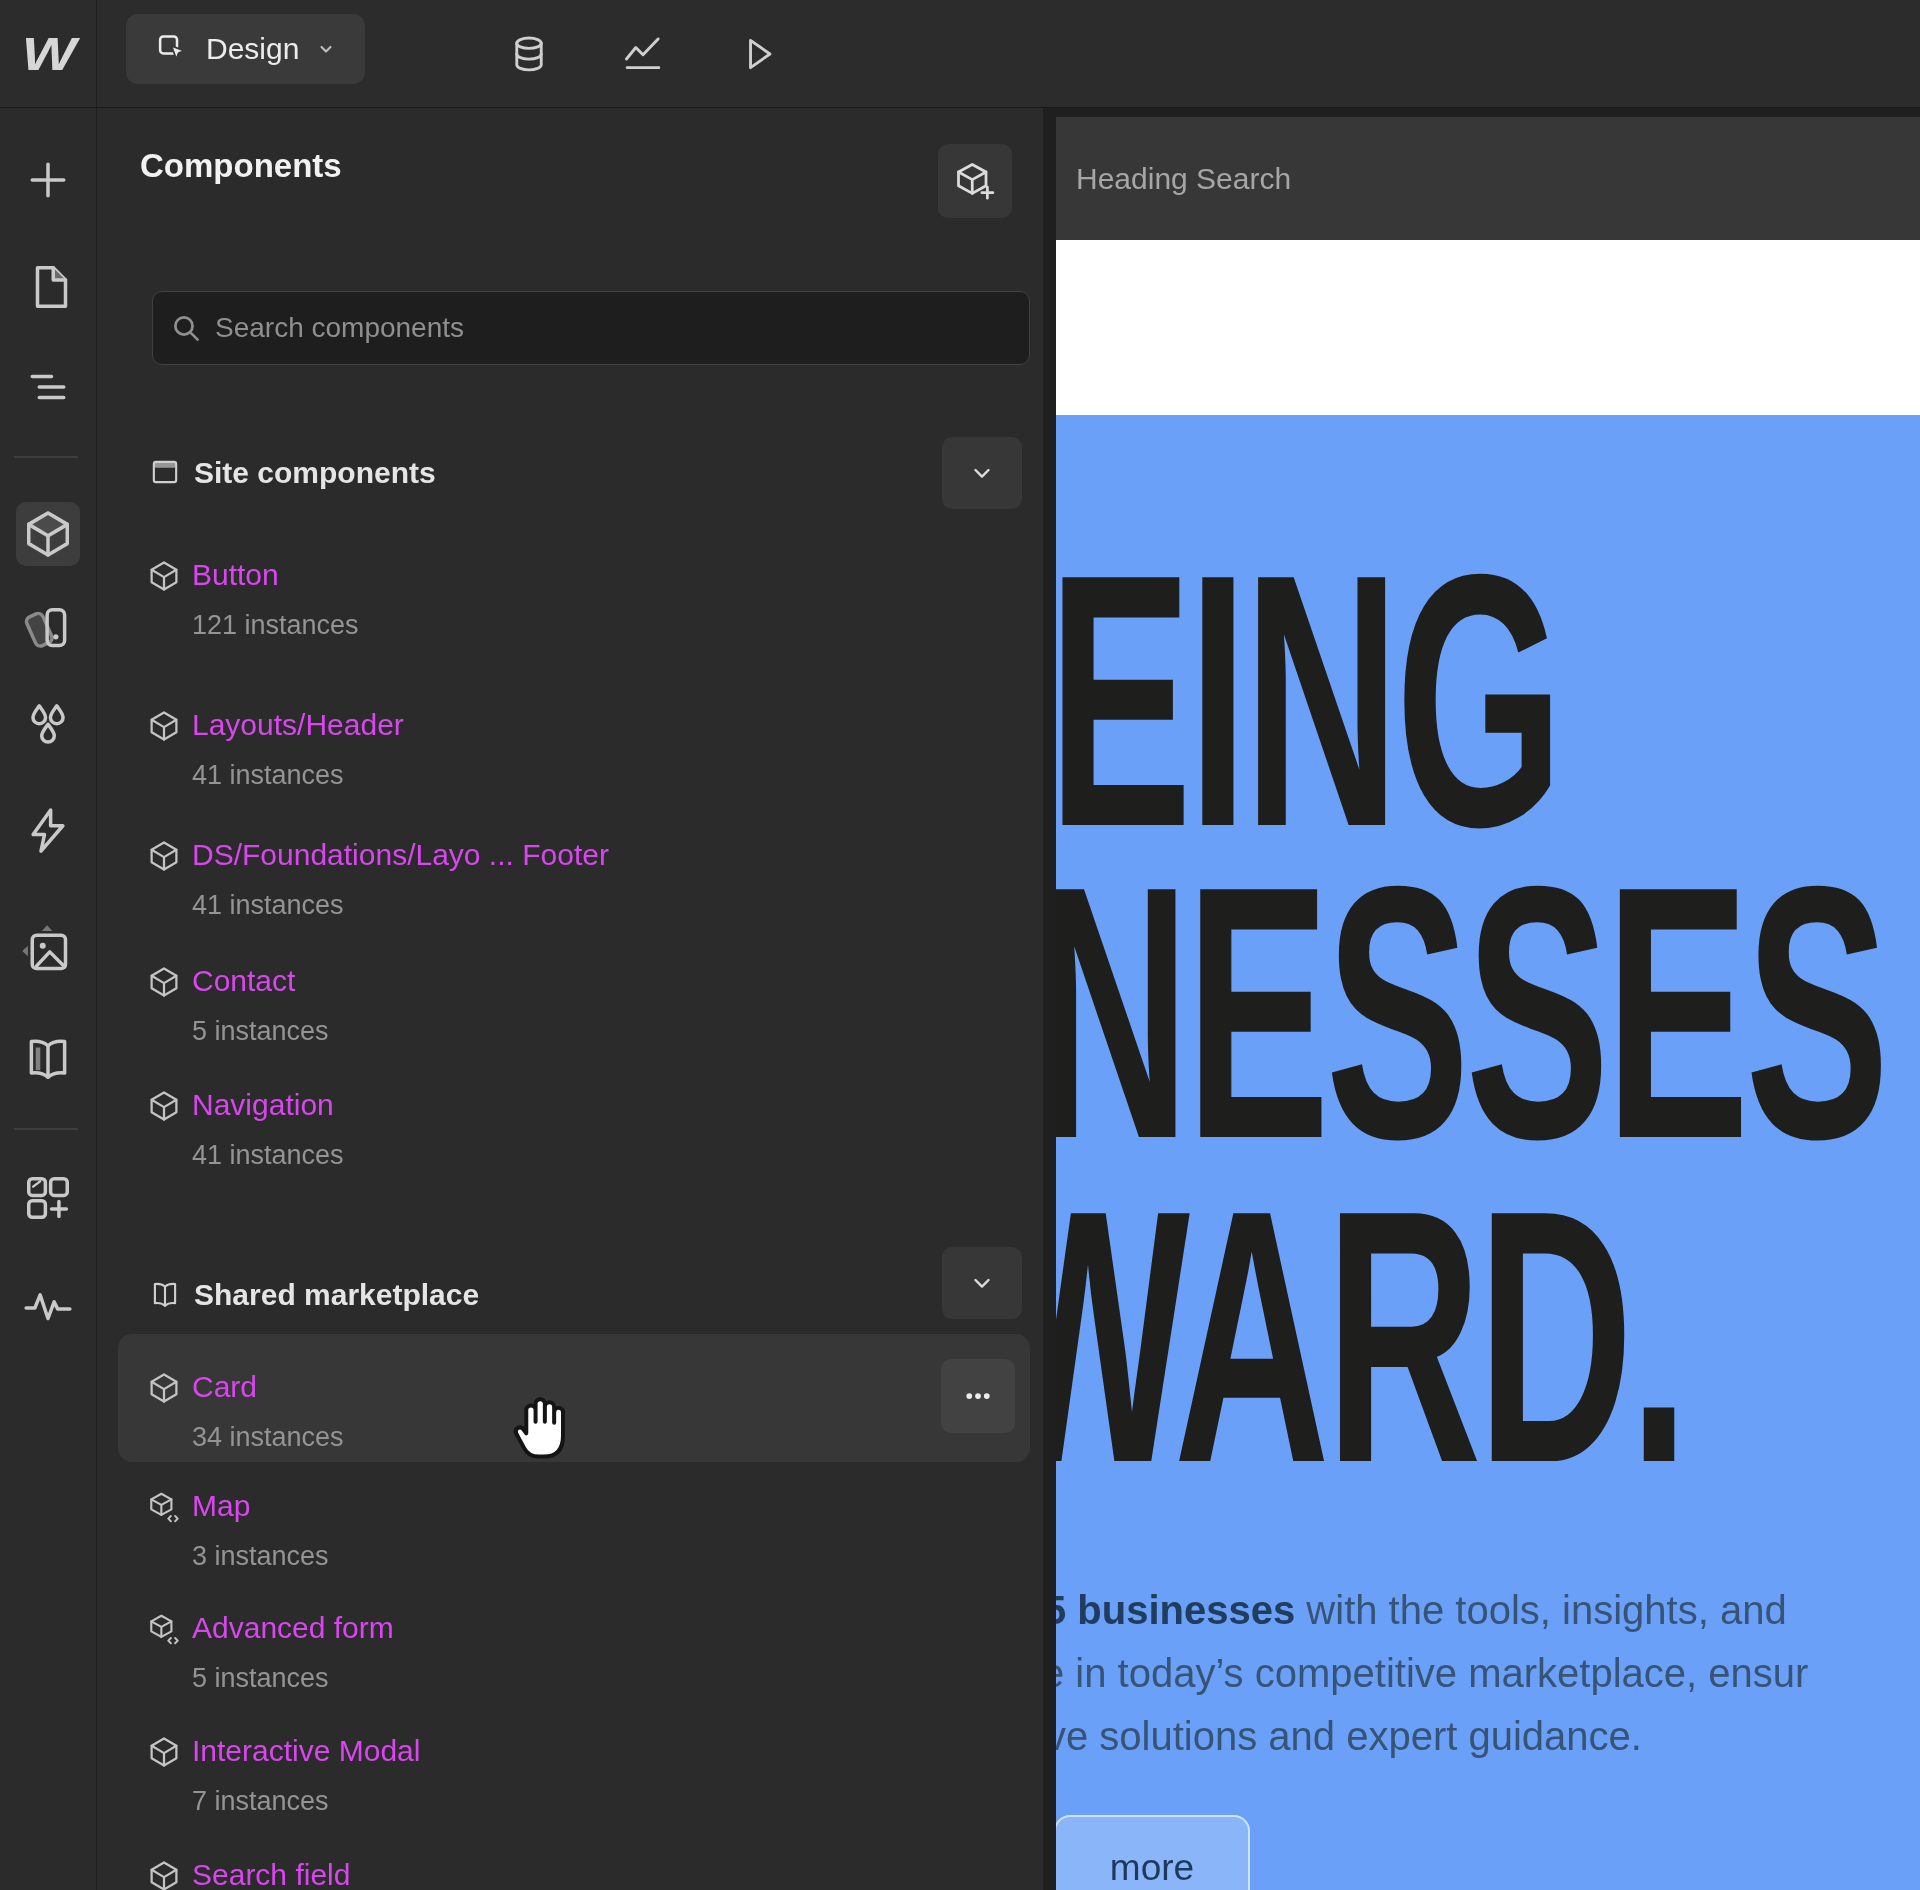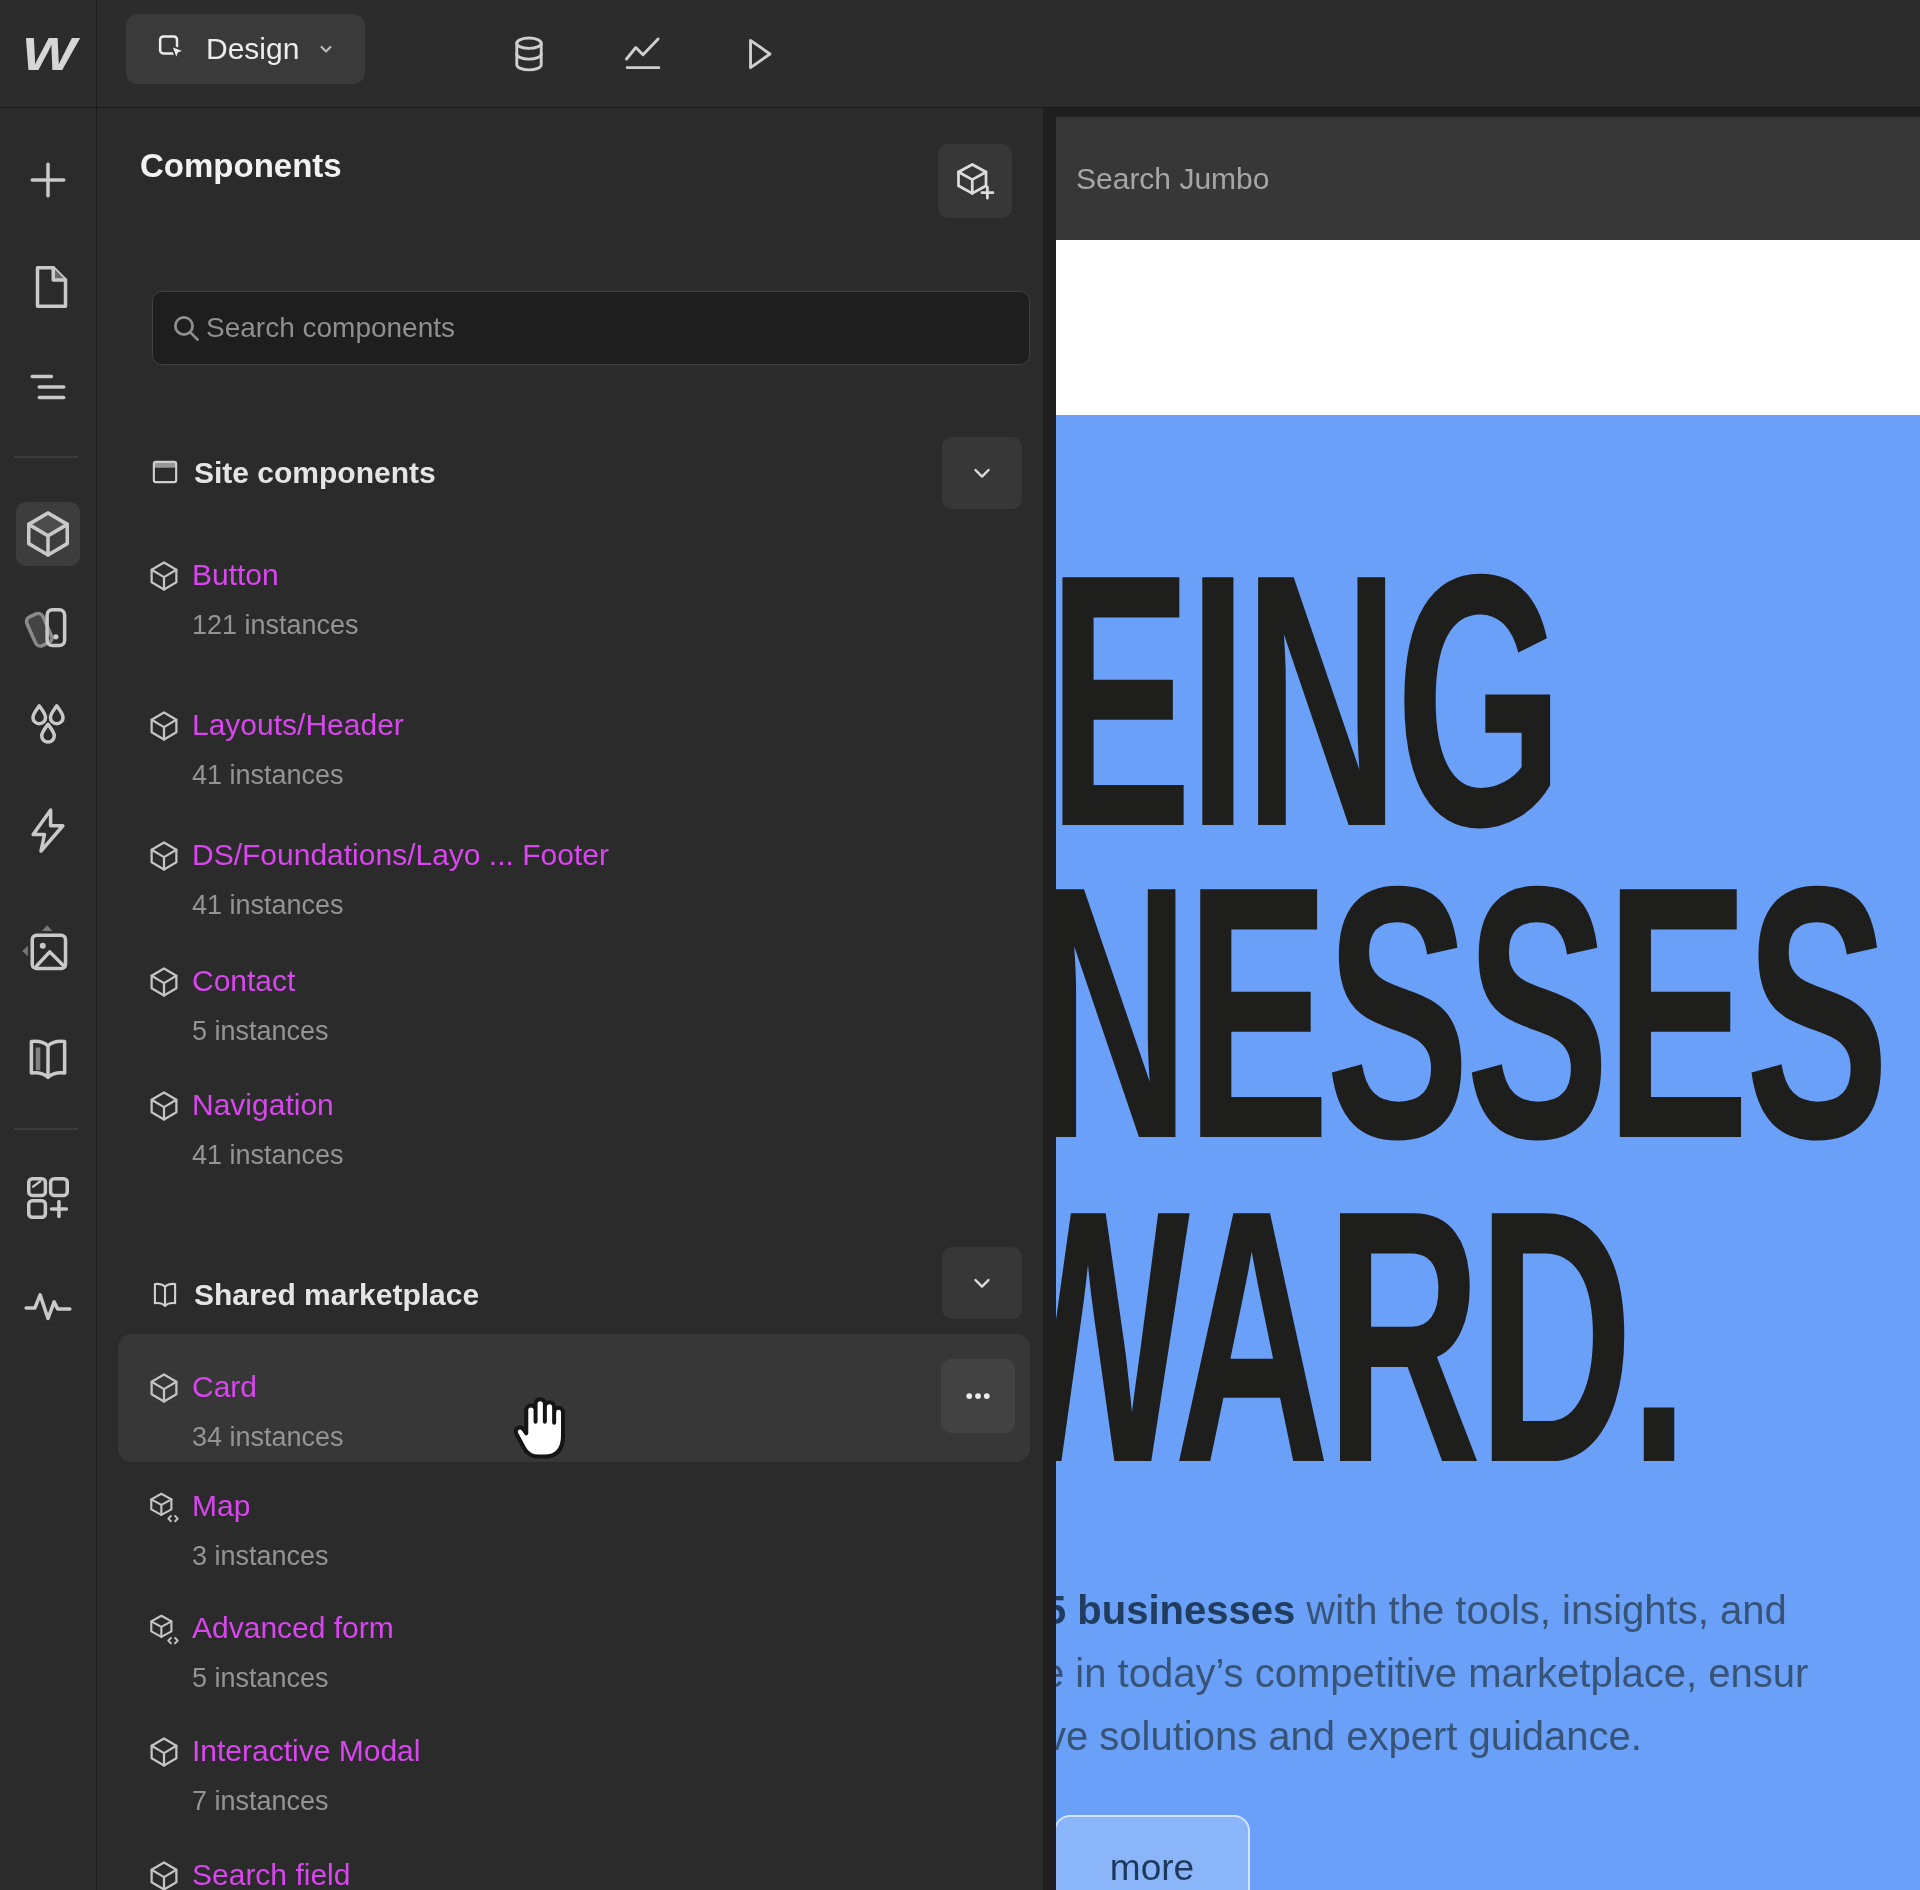--- a/index.html
+++ b/index.html
@@ -32,21 +32,21 @@
 
   
   #panel{left:96px;top:107px;width:947px;height:1783px;background:#2b2b2b;
          border-right:1px solid #1f1f1f;overflow:hidden;z-index:10;}
   #panel-title{left:44px;top:40px;font-size:33px;font-weight:bold;color:#f2f2f2;}
   .sq-btn{background:#373737;border-radius:10px;display:flex;align-items:center;
           justify-content:center;color:#dcdcdc;}
   #add-component-btn{left:842px;top:37px;width:74px;height:74px;}
   #search-box{left:56px;top:184px;width:878px;height:74px;background:#1e1e1e;
               border:1px solid #414141;border-radius:10px;display:flex;align-items:center;
-              padding:0 18px;gap:3px;box-sizing:border-box;color:#8f8f8f;}
+              padding:0 18px;gap:12px;box-sizing:border-box;color:#8f8f8f;}
   #search-box input{flex:1;background:transparent;border:none;outline:none;color:#c9c9c9;
                     font-size:28px;font-family:inherit;}
   #search-box input::placeholder{color:#8f8f8f;}
   .section-head{position:absolute;left:0;width:947px;height:84px;}
   .section-head .s-icon{position:absolute;left:52px;top:24px;color:#cfcfcf;}
   .section-head .s-label{position:absolute;left:98px;top:0;height:84px;display:flex;
                          align-items:center;font-size:30px;font-weight:bold;color:#e5e5e5;}
   .chev-btn{position:absolute;left:846px;width:80px;height:72px;}
   .row-label{position:absolute;left:96px;top:16px;font-size:30px;color:#d946ef;white-space:nowrap;}
   .row-meta{position:absolute;left:96px;top:68px;font-size:27px;color:#949494;white-space:nowrap;}
@@ -395,21 +395,21 @@
   </div>
   <div id="hand-cursor" class="abs">
       <svg viewBox="0 0 34 36" width="72" height="76">
         <path d="M10.5 19 L10.5 10 A2.2 2.2 0 0 1 14.9 10 L14.9 15.5 L14.9 7 A2.2 2.2 0 0 1 19.3 7 L19.3 15.5 L19.3 8.5 A2.2 2.2 0 0 1 23.7 8.5 L23.7 16 L23.7 11 A2.1 2.1 0 0 1 27.9 11 L27.9 22 Q27.9 32 19 32 L16.5 32 Q11.5 32 9.5 28 L5.8 21.2 Q4.9 19.4 6.5 18.5 Q8.1 17.6 9.3 19.3 L10.5 21 Z" fill="#ffffff" stroke="#141414" stroke-width="1.9" stroke-linejoin="round"></path>
       </svg>
     </div>
 </div>
 
 <div id="canvas" class="abs">
   <div id="breadcrumb-band" class="abs">
-    <span>Search Jumbo</span>
+    <span>Heading Search</span>
   </div>
   <div id="page" class="abs">
     <div id="hero" style="background: rgb(107, 160, 248);">
       <div class="hero-line" style="top: 105px; left: -8px; color: rgb(30, 30, 28);">EING</div>
       <div class="hero-line" style="top: 417px; left: -22px; color: rgb(30, 30, 28);">NESSES</div>
       <div class="hero-line" style="top: 741px; left: -70px; color: rgb(30, 30, 28);">WARD.</div>
     </div>
     <div id="para" style="color: rgb(55, 84, 119);">
       <div class="p-line" style="margin-left:-12px">
         <b>5 businesses</b><span> with the tools, insights, and</span>

